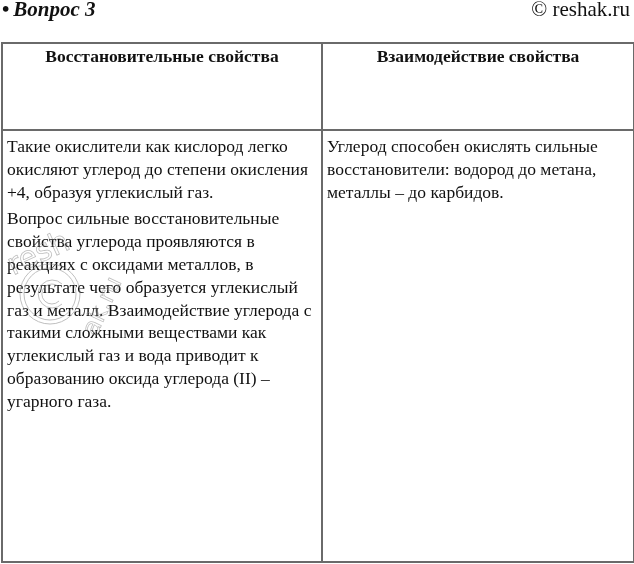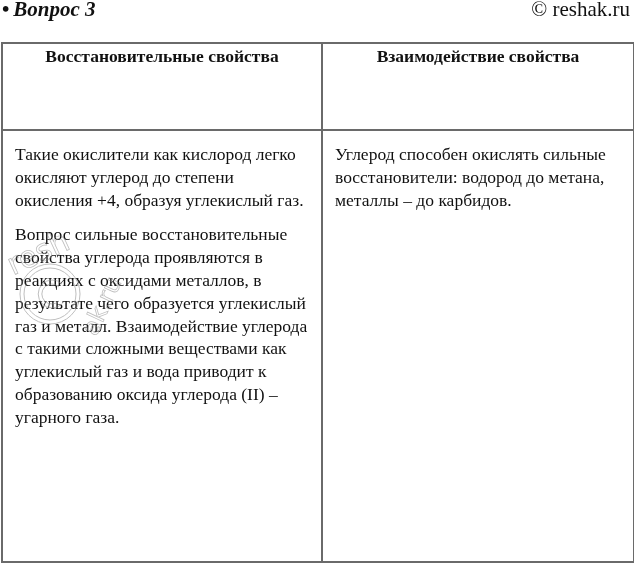--- a/index.html
+++ b/index.html
@@ -27,21 +27,21 @@
     }
     table.props col.c1 { width: 320px; }
     table.props col.c2 { width: 312px; }
     th.hcell {
       height: 85px; font-size: 17.5px; font-weight: bold; text-align: center;
       padding-top: 1px; line-height: 24px;
     }
     td.bcell {
       font-size: 17.5px; line-height: 22.8px; padding: 2px 6px 0 6px; text-align: left;
     }
-    td.bcell p { margin: 12px; }
+    td.bcell p { margin: 4px; }
     .watermark {
       position: absolute; left: 2px; top: 222px; width: 120px; height: 130px;
       pointer-events: none; opacity: 0.55;
     }
   </style>
 </head>
 <body>
 
 <div class="heading">
   <span class="bullet">•</span><span>Вопрос 3</span>

